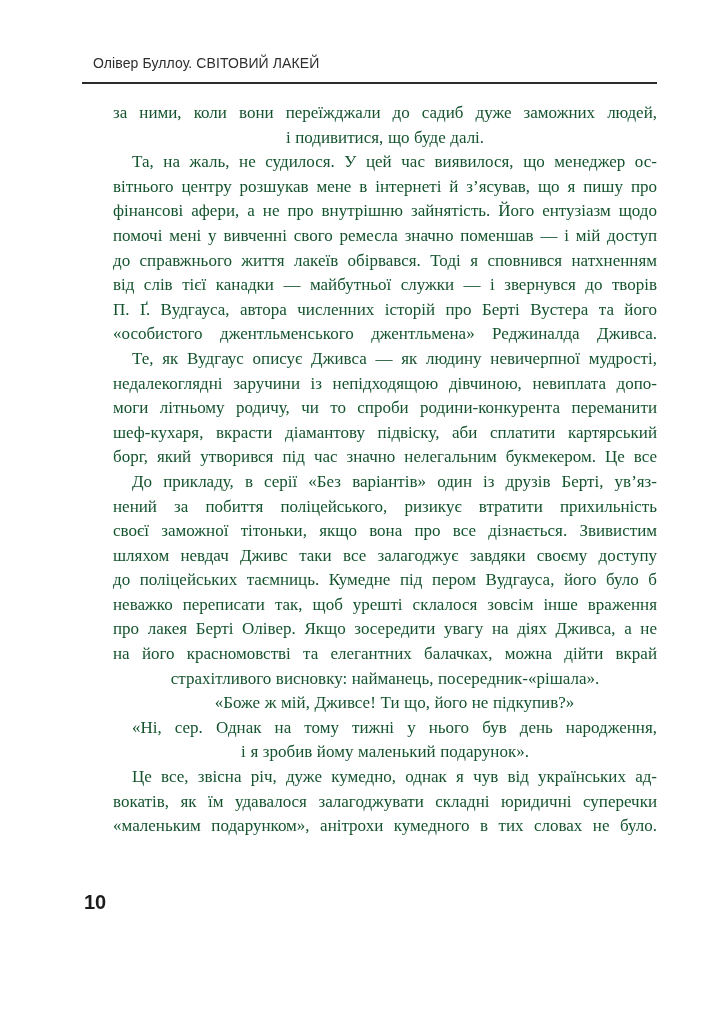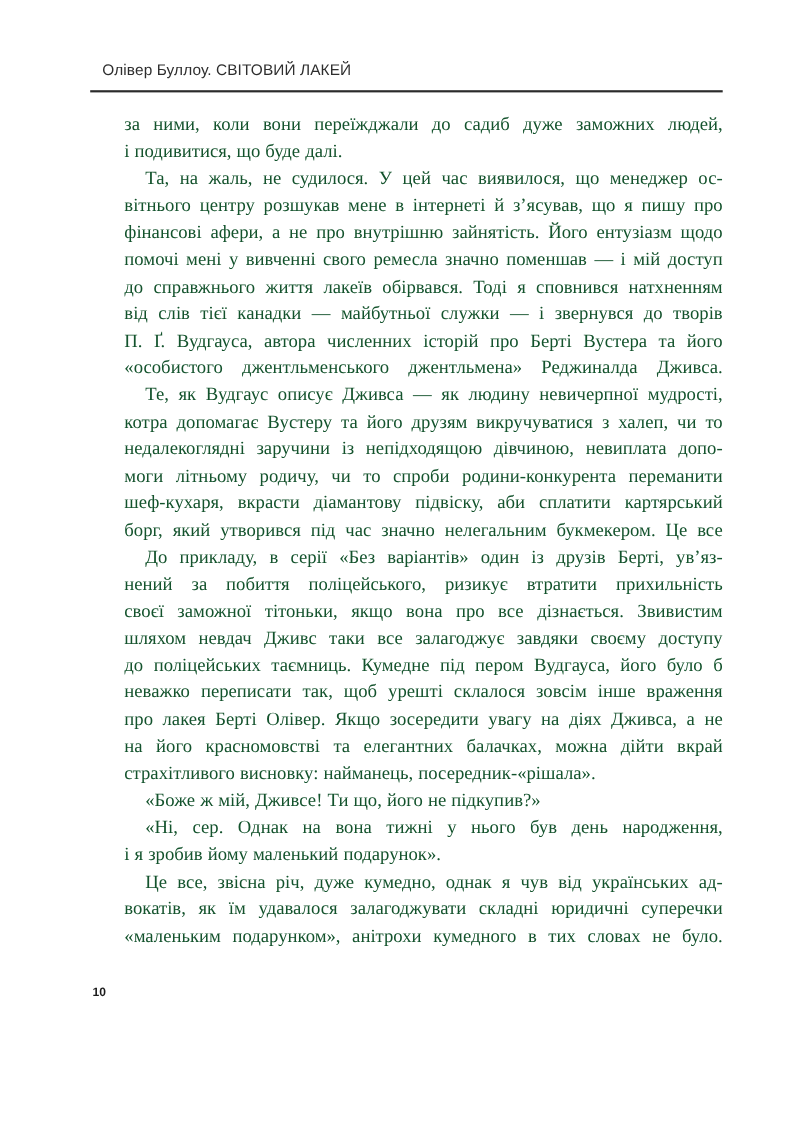--- a/index.html
+++ b/index.html
@@ -41,37 +41,37 @@
     top: 101px;
     width: 544px;
     color: #14532d;
   }
   .line {
     font-family: "Liberation Serif", serif;
     font-size: 17px;
     line-height: 24.6px;
     height: 24.6px;
     overflow: hidden;
-    text-align: left;
+    text-align: center;
     word-spacing: 0.02em;
   }
   .line.justify {
     text-align: justify;
     text-align-last: justify;
   }
   .line.indent {
     text-indent: 19px;
   }
   .page-number {
     position: absolute;
     left: 84px;
     top: 890px;
     font-family: "Liberation Sans", sans-serif;
     font-weight: bold;
-    font-size: 11px;
+    font-size: 20px;
     line-height: 24.6px;
     color: #1c1c1c;
   }
 </style>
 </head>
 <body>
 
 <div class="page">
   <div class="running-header">Олівер Буллоу. СВІТОВИЙ ЛАКЕЙ</div>
   <div class="header-rule"></div>
@@ -80,35 +80,34 @@
       <div class="line">і подивитися, що буде далі.</div>
       <div class="line justify indent">Та, на жаль, не судилося. У цей час виявилося, що менеджер ос-</div>
       <div class="line justify">вітнього центру розшукав мене в інтернеті й з’ясував, що я пишу про</div>
       <div class="line justify">фінансові афери, а не про внутрішню зайнятість. Його ентузіазм щодо</div>
       <div class="line justify">помочі мені у вивченні свого ремесла значно поменшав — і мій доступ</div>
       <div class="line justify">до справжнього життя лакеїв обірвався. Тоді я сповнився натхненням</div>
       <div class="line justify">від слів тієї канадки — майбутньої служки — і звернувся до творів</div>
       <div class="line justify">П. Ґ. Вудгауса, автора численних історій про Берті Вустера та його</div>
       <div class="line justify">«особистого джентльменського джентльмена» Реджиналда Дживса.</div>
       <div class="line justify indent">Те, як Вудгаус описує Дживса — як людину невичерпної мудрості,</div>
-      <div class="line justify">котра допомагає Вустеру та його друзям викручуватися з халеп, чи то</div>
       <div class="line justify">недалекоглядні заручини із непідходящою дівчиною, невиплата допо-</div>
       <div class="line justify">моги літньому родичу, чи то спроби родини-конкурента переманити</div>
       <div class="line justify">шеф-кухаря, вкрасти діамантову підвіску, аби сплатити картярський</div>
       <div class="line justify">борг, який утворився під час значно нелегальним букмекером. Це все</div>
       <div class="line justify indent">До прикладу, в серії «Без варіантів» один із друзів Берті, ув’яз-</div>
       <div class="line justify">нений за побиття поліцейського, ризикує втратити прихильність</div>
       <div class="line justify">своєї заможної тітоньки, якщо вона про все дізнається. Звивистим</div>
       <div class="line justify">шляхом невдач Дживс таки все залагоджує завдяки своєму доступу</div>
       <div class="line justify">до поліцейських таємниць. Кумедне під пером Вудгауса, його було б</div>
       <div class="line justify">неважко переписати так, щоб урешті склалося зовсім інше враження</div>
       <div class="line justify">про лакея Берті Олівер. Якщо зосередити увагу на діях Дживса, а не</div>
       <div class="line justify">на його красномовстві та елегантних балачках, можна дійти вкрай</div>
       <div class="line">страхітливого висновку: найманець, посередник-«рішала».</div>
       <div class="line indent">«Боже ж мій, Дживсе! Ти що, його не підкупив?»</div>
-      <div class="line justify indent">«Ні, сер. Однак на вона тижні у нього був день народження,</div>
+      <div class="line justify indent">«Ні, сер. Однак на тому тижні у нього був день народження,</div>
       <div class="line">і я зробив йому маленький подарунок».</div>
       <div class="line justify indent">Це все, звісна річ, дуже кумедно, однак я чув від українських ад-</div>
       <div class="line justify">вокатів, як їм удавалося залагоджувати складні юридичні суперечки</div>
       <div class="line justify">«маленьким подарунком», анітрохи кумедного в тих словах не було.</div>
     </div>
   <div class="page-number">10</div>
 </div>
 
 </body></html>

